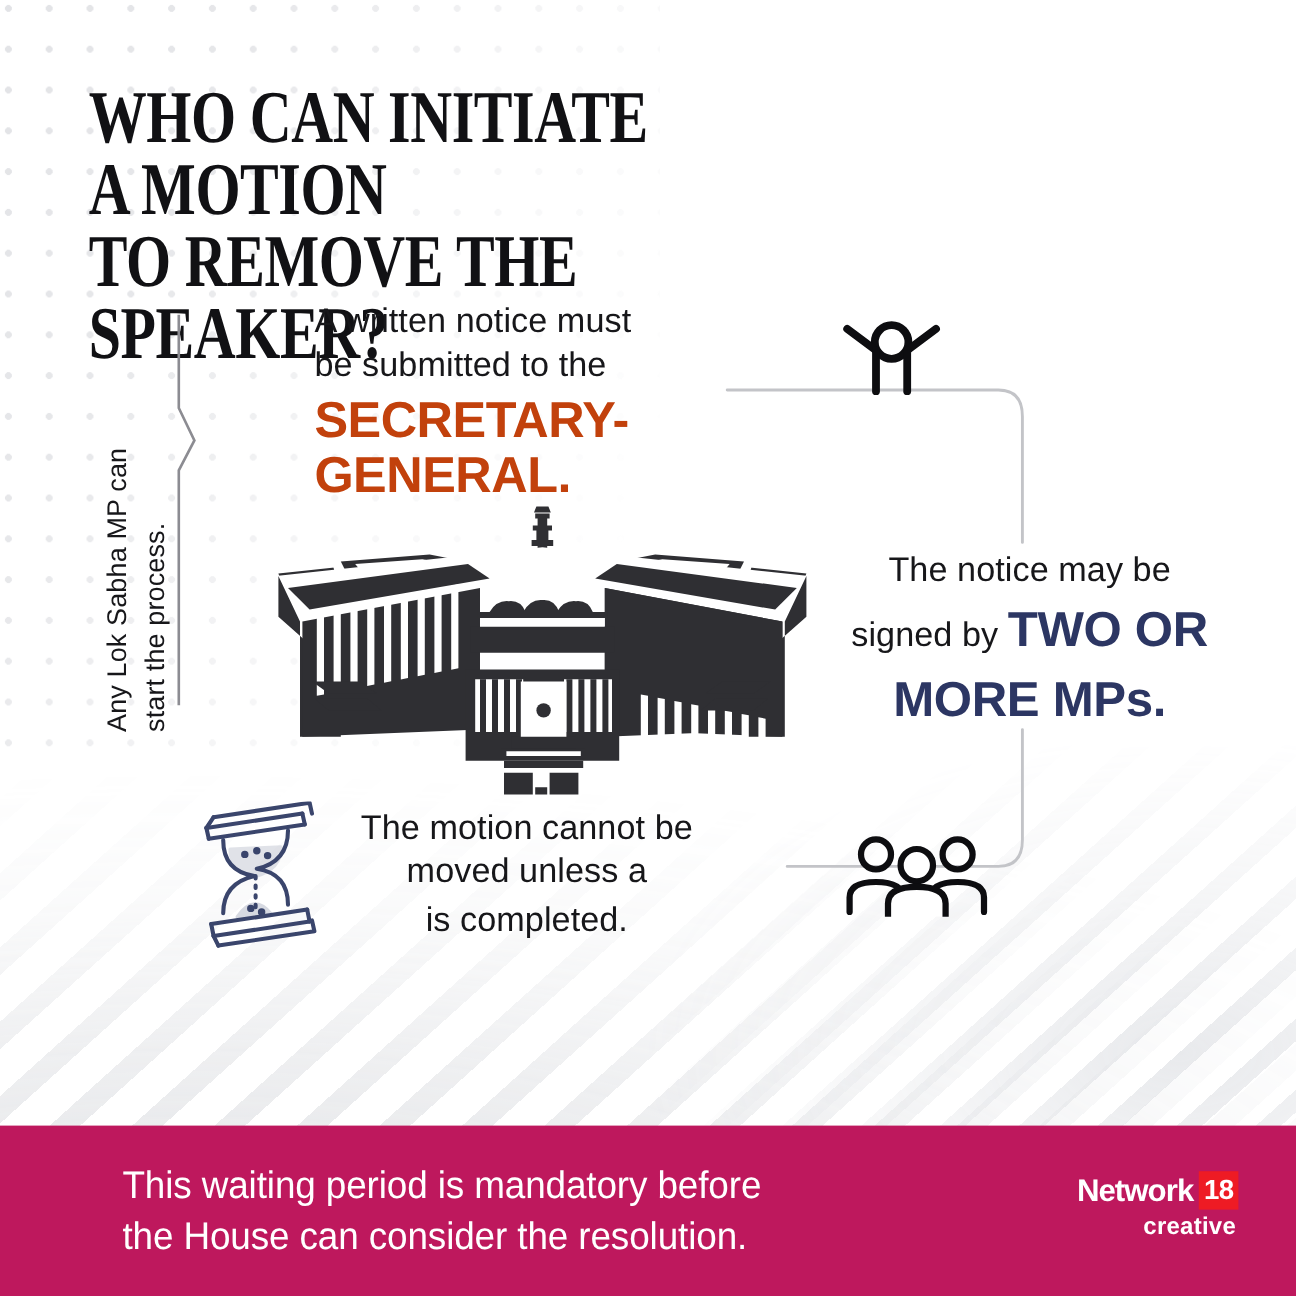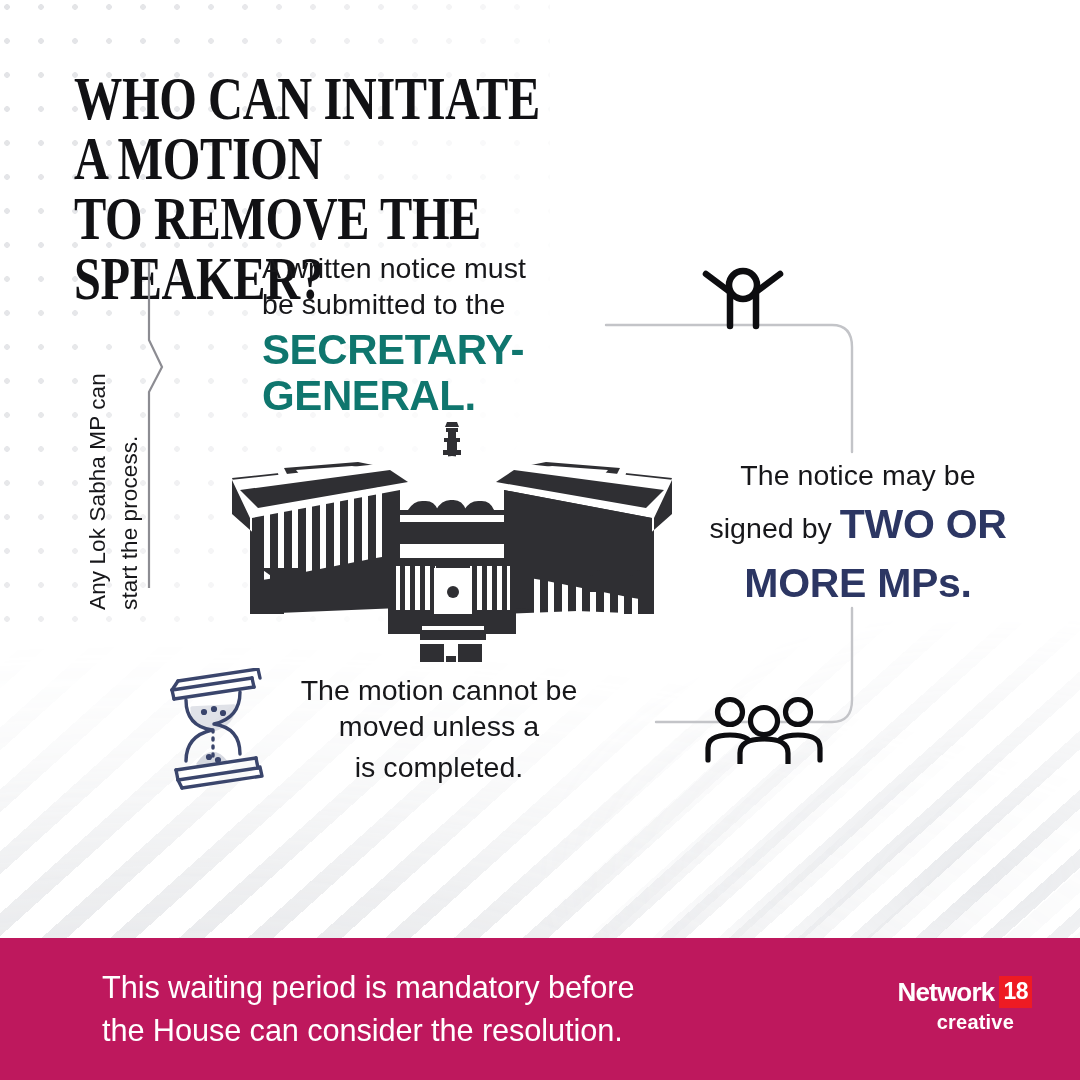--- a/index.html
+++ b/index.html
@@ -107,21 +107,21 @@
   .blk .lite {
     font-size: 28.5px;
     line-height: 1.28;
     color: #17171a;
     letter-spacing: 0.05px;
   }
   .blk .hl {
     font-size: 41px;
     line-height: 1.1;
     font-weight: bold;
-    color: #0f766e;
+    color: #c2410c;
     letter-spacing: -0.4px;
   }
 
   #blk-secretary {
     left: 262px;
     top: 250px;
     width: 350px;
   }
   #blk-secretary .hl { font-size: 42px; margin-top: 4px; }
 
@@ -234,21 +234,21 @@
     min-width: 22px;
     text-align: center;
     letter-spacing: -0.5px;
   }
   .logo-sub {
     color: #ffffff;
     font-size: 20px;
     font-weight: bold;
     letter-spacing: 0.2px;
     margin-top: 3px;
-    margin-right: 18px;
+    margin-right: 2px;
   }
 </style>
 </head>
 <body>
 
 <div id="poster">
 
   <div class="bg-dots"></div>
   <div class="bg-dashes"></div>
   <div class="bg-dashes-2"></div>

